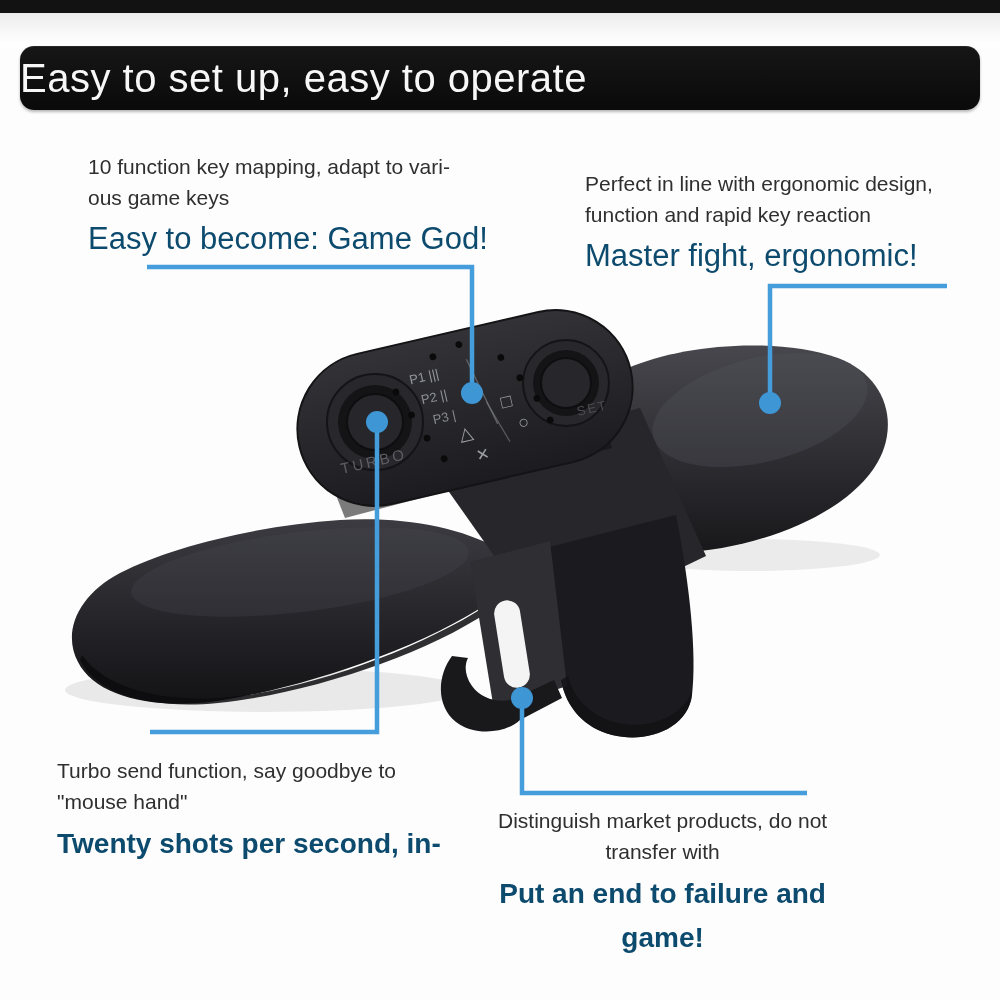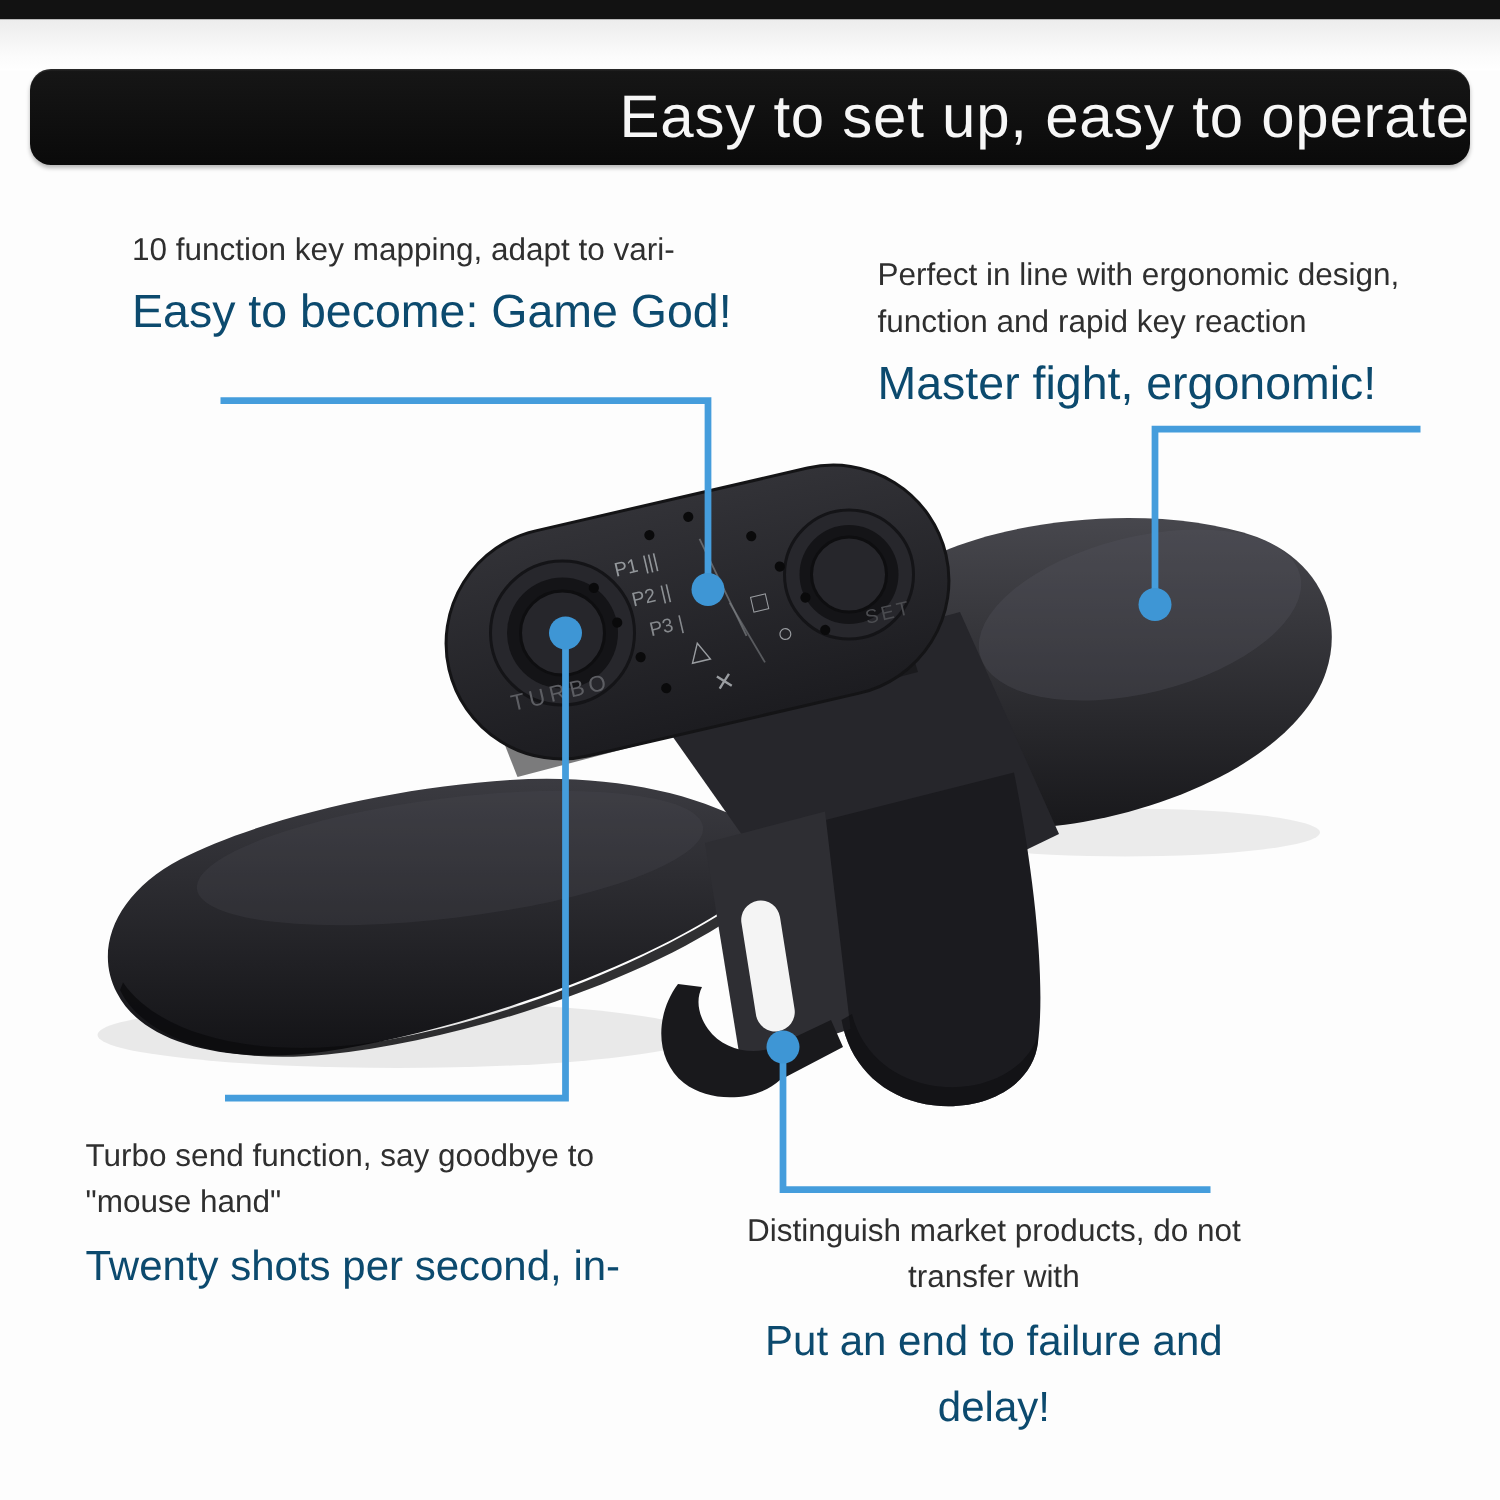--- a/index.html
+++ b/index.html
@@ -7,28 +7,28 @@
     position:relative;width:1000px;height:1000px;overflow:hidden;
     background:#fdfdfd;
     font-family:"Liberation Sans","DejaVu Sans",sans-serif;
   }
   .top-strip{position:absolute;left:0;top:0;width:1000px;height:13px;background:#121212;}
   .top-fade{position:absolute;left:0;top:13px;width:1000px;height:34px;
     background:linear-gradient(180deg,#ececec,#fbfbfb 70%,#ffffff);}
   .title-bar{
     position:absolute;left:20px;top:46px;width:960px;height:64px;
     background:linear-gradient(180deg,#161616,#0a0a0a);
-    border-radius:14px;display:flex;align-items:center;justify-content:flex-end;
+    border-radius:14px;display:flex;align-items:center;justify-content:flex-start;
     box-shadow:0 2px 3px rgba(0,0,0,.28), inset 0 1px 0 rgba(255,255,255,.08);
   }
   .title-bar span{color:#f7f7f7;font-size:40px;letter-spacing:.5px;}
   .note{position:absolute;color:#2e2e2e;}
   .note .small{font-size:21px;line-height:31px;color:#2f2f2f;}
   .note .big{font-size:31px;line-height:42px;color:#0c4a6e;margin-top:5px;}
-  .note .big.compact{font-size:28px;line-height:44px;}
+  .note .big.compact{font-size:28px;line-height:44px;font-weight:bold;}
   .note-tl{left:88px;top:151px;}
   .note-tr{left:585px;top:168px;}
   .note-bl{left:57px;top:755px;}
   .note-br{left:498px;top:805px;text-align:center;}
   svg text{font-family:"Liberation Sans","DejaVu Sans",sans-serif;}
   .art{position:absolute;left:0;top:0;}
 </style>
 </head>
 <body>
 
@@ -36,40 +36,41 @@
 
   <div class="top-strip"></div>
   <div class="top-fade"></div>
 
   <div class="title-bar">
     <span>Easy to set up, easy to operate</span>
   </div>
 
   <div class="note note-tl">
     <div class="small">10 function key mapping, adapt to vari-</div>
+    <div class="small">ous game keys</div>
     <div class="big">Easy to become: Game God!</div>
   </div>
 
   <div class="note note-tr">
     <div class="small">Perfect in line with ergonomic design,</div>
     <div class="small">function and rapid key reaction</div>
     <div class="big">Master fight, ergonomic!</div>
   </div>
 
   <div class="note note-bl">
     <div class="small">Turbo send function, say goodbye to</div>
     <div class="small">"mouse hand"</div>
     <div class="big compact">Twenty shots per second, in-</div>
   </div>
 
   <div class="note note-br">
     <div class="small">Distinguish market products, do not</div>
     <div class="small">transfer with</div>
     <div class="big compact">Put an end to failure and</div>
-    <div class="big compact" style="margin-top:0">delay!</div>
+    <div class="big compact" style="margin-top:0">game!</div>
   </div>
 
   <svg class="art" width="1000" height="1000" viewBox="0 0 1000 1000">
     <defs>
       <linearGradient id="gLeft" x1="0" y1="0" x2="0" y2="1">
         <stop offset="0" stop-color="#3b3b41"></stop>
           <stop offset="1" stop-color="#131316"></stop>
       </linearGradient>
       <linearGradient id="gRight" x1="0" y1="0" x2="0" y2="1">
         <stop offset="0" stop-color="#47474d"></stop>

